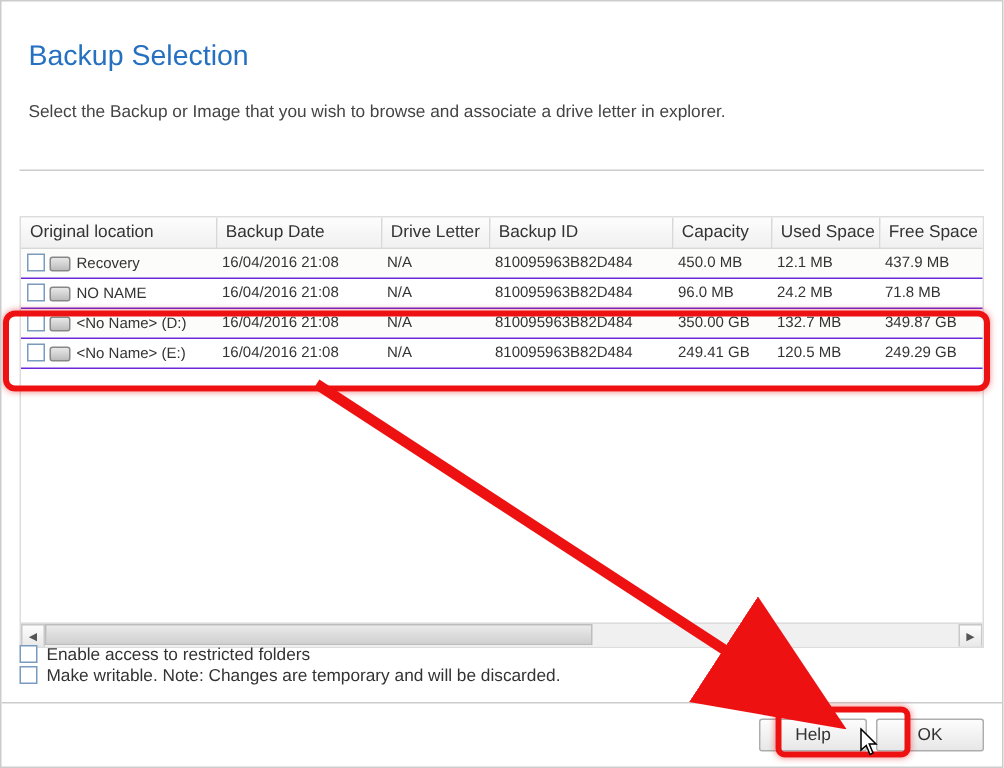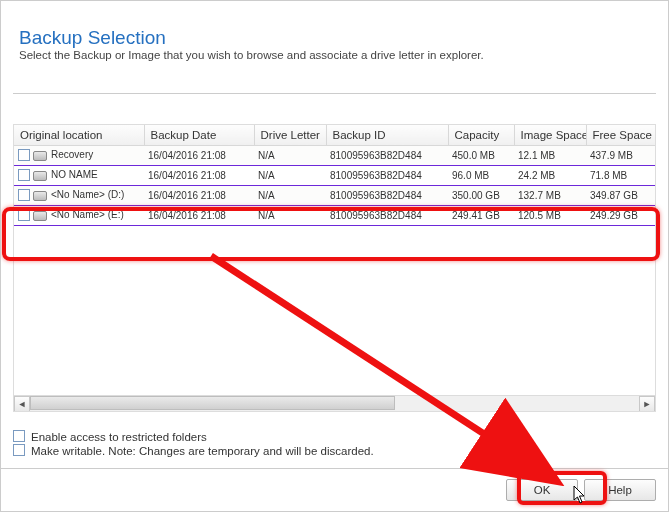--- a/index.html
+++ b/index.html
@@ -17,21 +17,21 @@
     padding: 26px 6px 12px 18px;
   }
   .title {
     color: #2570c0;
     font-size: 19px;
     font-weight: 400;
   }
   .subtitle {
     color: #444;
     font-size: 11.5px;
-    margin-top: 0;
+    margin-top: 20px;
   }
   .divider {
     border-bottom: 1px solid #ccc;
     margin: 20px 12px 0 12px;
   }
   .table-wrap {
     margin: 30px 12px 0 12px;
     border: 1px solid #ddd;
     height: 288px;
     position: relative;
@@ -202,21 +202,21 @@
         <col style="width:72px">
         <col style="width:72px">
     </colgroup>
     <thead>
         <tr id="hdr-row">
           <th>Original location</th>
           <th>Backup Date</th>
           <th>Drive Letter</th>
           <th>Backup ID</th>
           <th>Capacity</th>
-          <th>Image Space</th>
+          <th>Used Space</th>
           <th>Free Space</th>
         </tr>
       </thead>
     <tbody id="tbody">
         <tr>
           <td><span class="chk"></span><span class="drive-icon"></span><span>Recovery</span></td>
           <td>16/04/2016 21:08</td>
           <td>N/A</td>
           <td>810095963B82D484</td>
           <td>450.0 MB</td>
@@ -268,22 +268,22 @@
   </div>
   <div class="opt">
     <span class="chk"></span>
     <span>Make writable. Note: Changes are temporary and will be discarded.</span>
   </div>
 </div>
 
 <div class="bottom-divider"></div>
 
 <div class="button-row">
+  <div class="wbtn">Help</div>
   <div class="wbtn">OK</div>
-  <div class="wbtn">Help</div>
 </div>
 
 <div class="red-row"></div>
 <div class="red-ok"></div>
 <svg class="arrow" viewBox="0 0 370 240">
   <defs>
     <marker id="ah" markerWidth="16" markerHeight="16" refX="10" refY="6" orient="auto">
       <path d="M0,0 L14,6 L0,12 Z" fill="#e11"></path>
     </marker>
   </defs>

